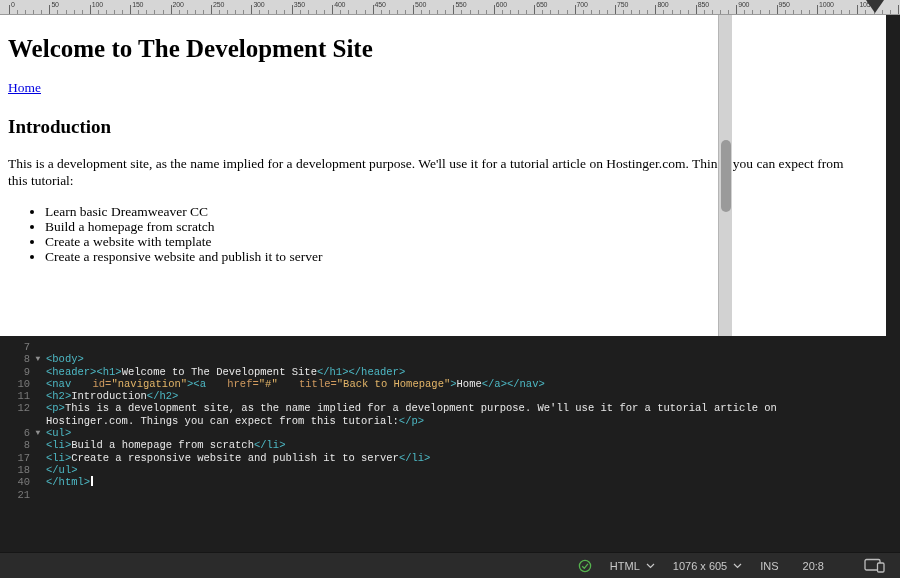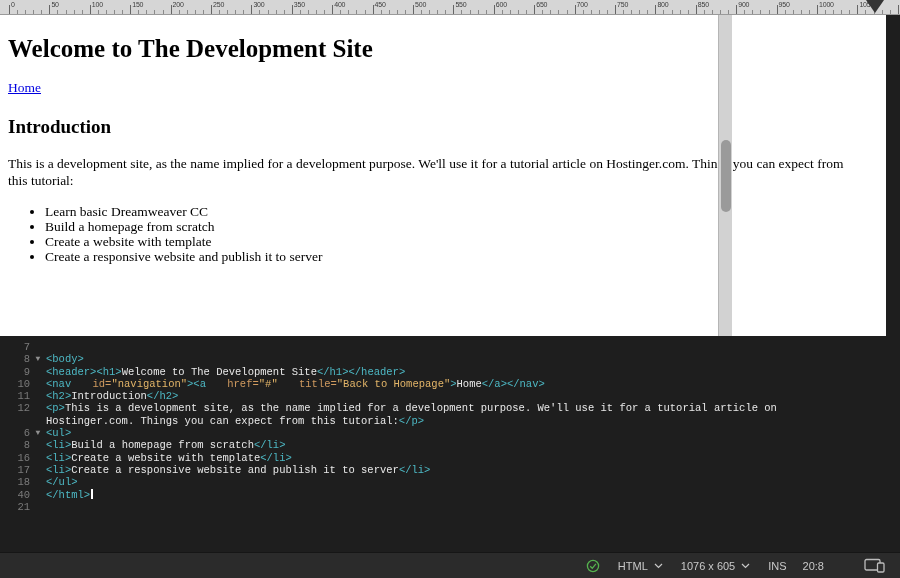--- a/index.html
+++ b/index.html
@@ -49,21 +49,21 @@
   .tok-val  { color:var(--tok-val,#e3b568); }
   .tok-text { color:var(--tok-text,#e8e8e8); }
   .caret { display:inline-block; width:1.5px; height:10px; background:#fff; margin-left:1px; vertical-align:-1px; }
 
   
   .status-bar { position:absolute; left:0; bottom:0; width:900px; height:26px;
            background:var(--status-bg,#2b2b2b); border-top:1px solid #161616;
            display:flex; align-items:center; color:#c9c9c9; font-size:11px; }
   .status-right { margin-left:auto; display:flex; align-items:center; gap:18px; }
   .dropdown { display:flex; align-items:center; gap:6px; cursor:pointer; }
-  .pos-group { display:flex; align-items:center; gap:16px; }
+  .pos-group { display:flex; align-items:center; gap:24px; }
   .check-icon { display:flex; align-items:center; }
   .device-icon { margin-left:22px; margin-right:14px; display:flex; align-items:center; cursor:pointer; }
 </style>
 </head>
 <body>
 
 <div class="app">
 
   <div class="ruler">
     <div class="ruler-marker"></div>
@@ -146,25 +146,20 @@
           <span class="line-number">6</span>
           <span class="fold-col">▼</span>
           <span class="code-content"><span class="tok-tag">&lt;ul&gt;</span></span>
         </div>
         <div class="code-line">
           <span class="line-number">8</span>
           <span class="fold-col"></span>
           <span class="code-content"><span class="tok-tag">&lt;li&gt;</span><span class="tok-text">Build a homepage from scratch</span><span class="tok-tag">&lt;/li&gt;</span></span>
         </div>
         <div class="code-line">
-          <span class="line-number">16</span>
-          <span class="fold-col"></span>
-          <span class="code-content"><span class="tok-tag">&lt;li&gt;</span><span class="tok-text">Create a website with template</span><span class="tok-tag">&lt;/li&gt;</span></span>
-        </div>
-        <div class="code-line">
           <span class="line-number">17</span>
           <span class="fold-col"></span>
           <span class="code-content"><span class="tok-tag">&lt;li&gt;</span><span class="tok-text">Create a responsive website and publish it to server</span><span class="tok-tag">&lt;/li&gt;</span></span>
         </div>
         <div class="code-line">
           <span class="line-number">18</span>
           <span class="fold-col"></span>
           <span class="code-content"><span class="tok-tag">&lt;/ul&gt;</span></span>
         </div>
         <div class="code-line">

